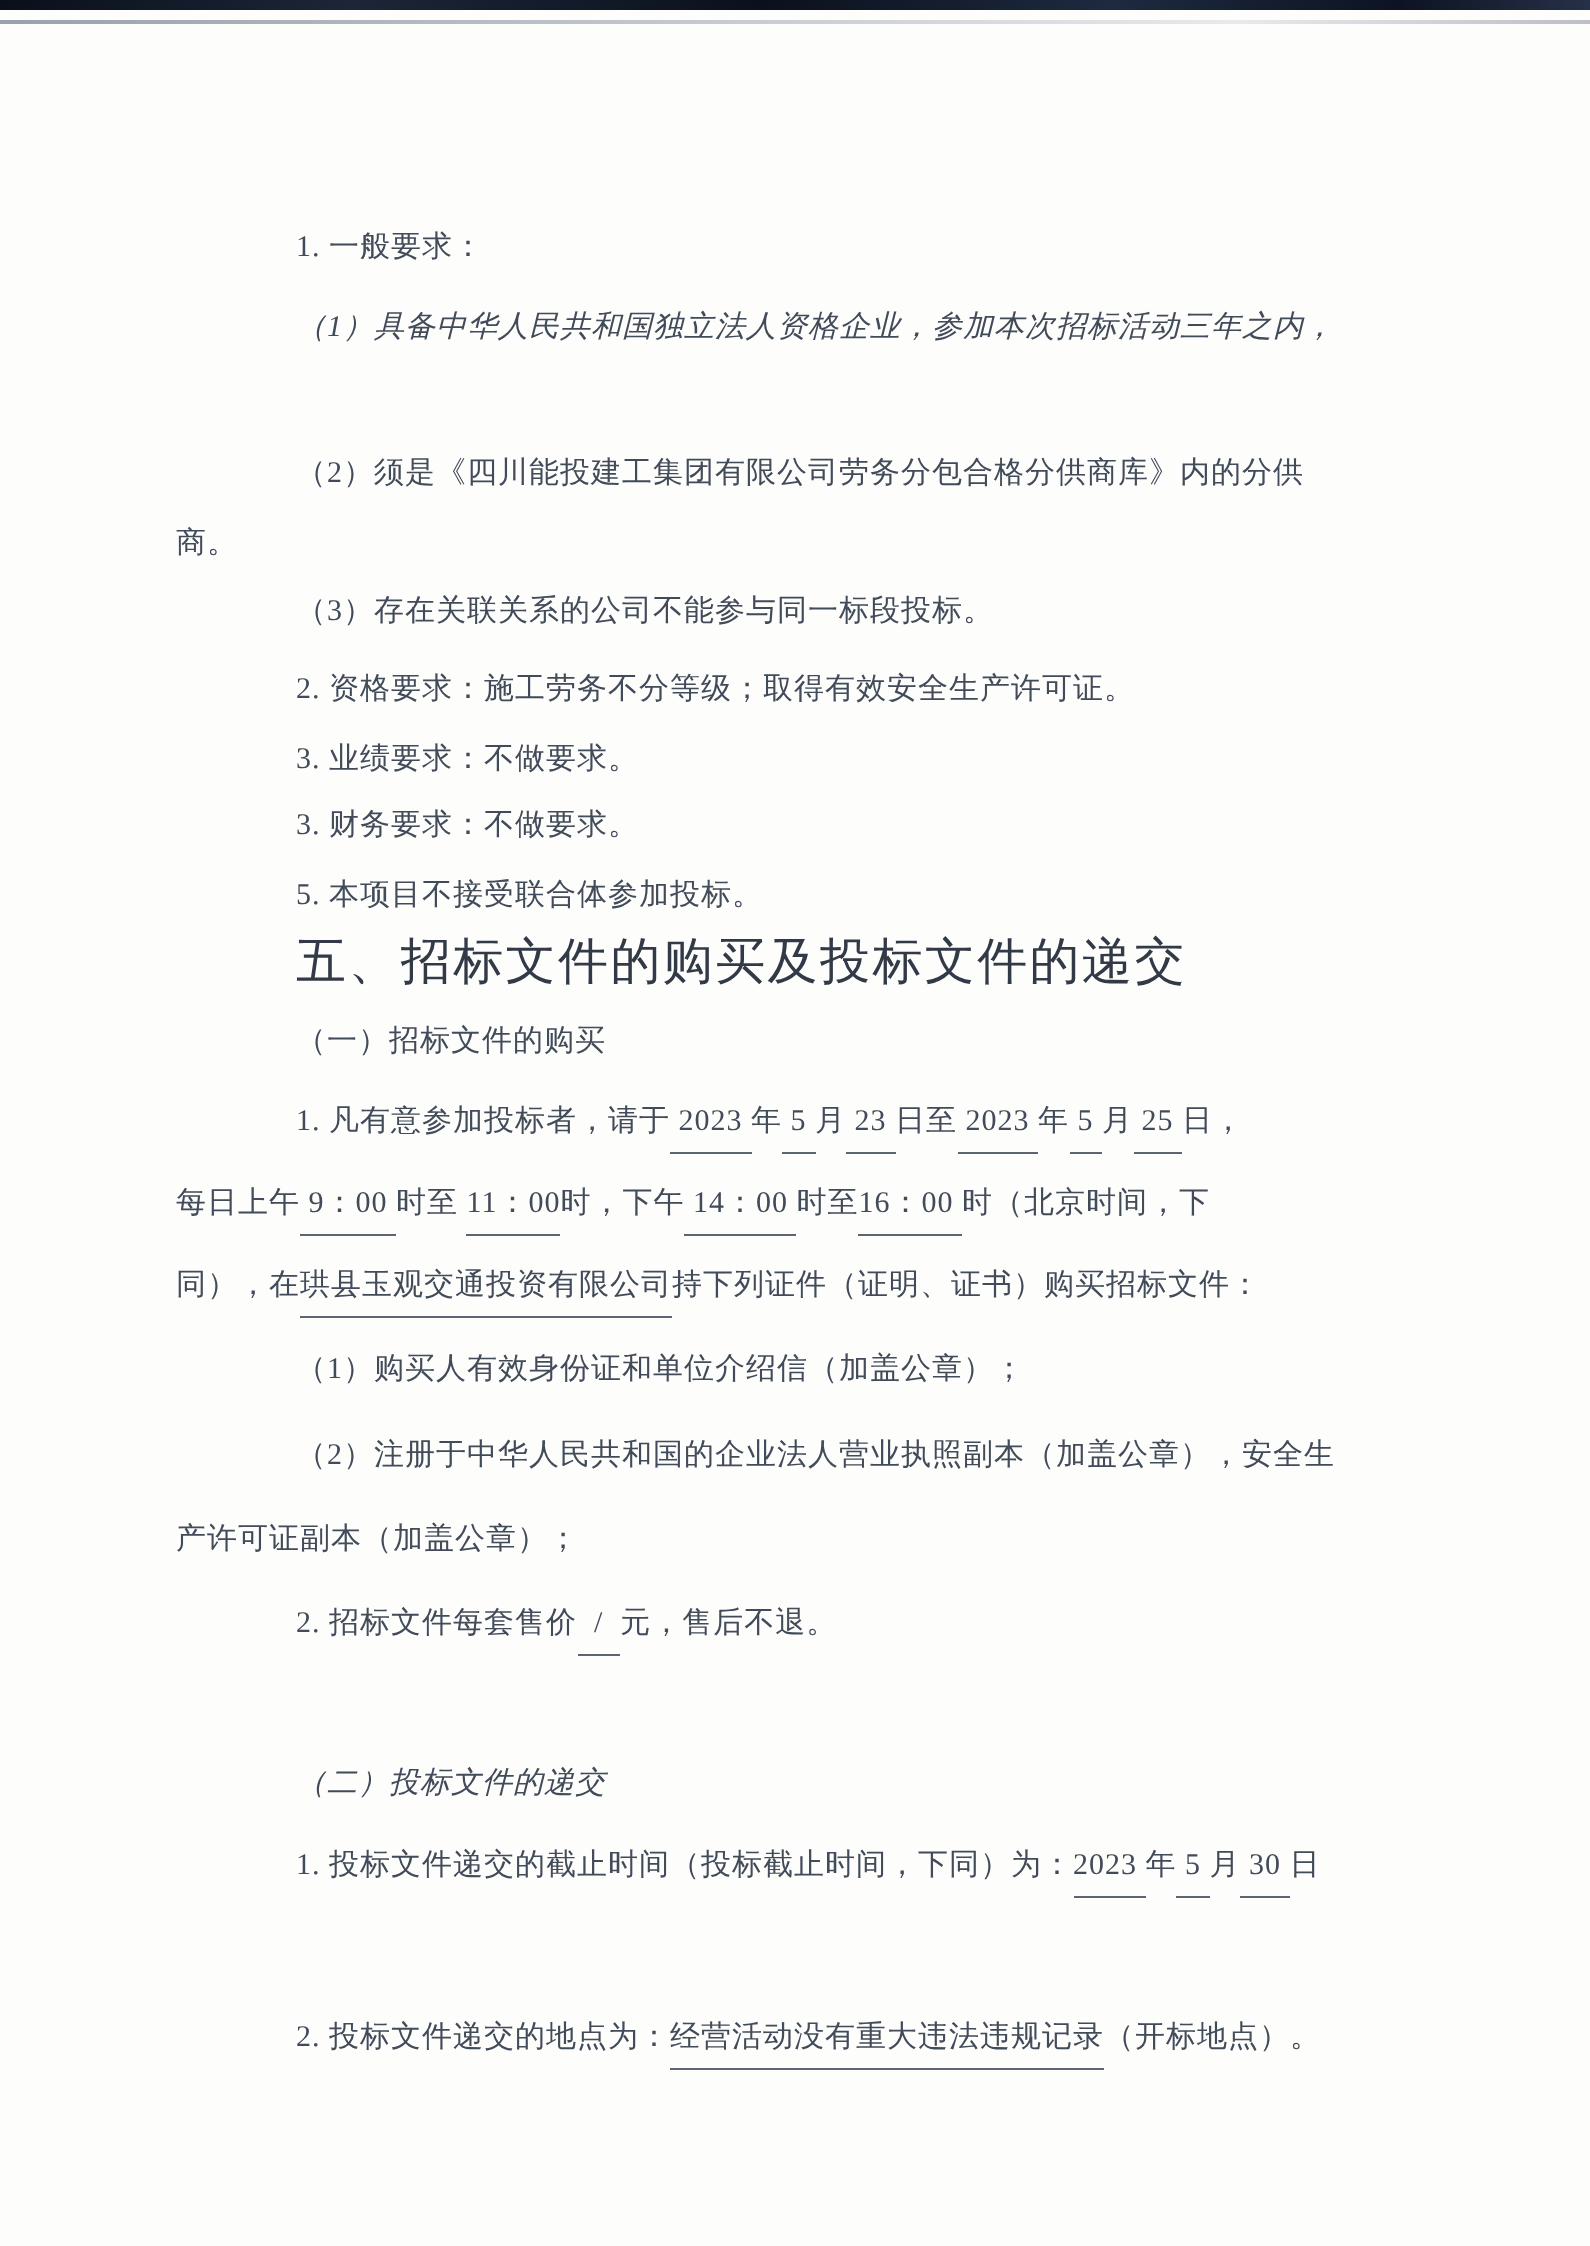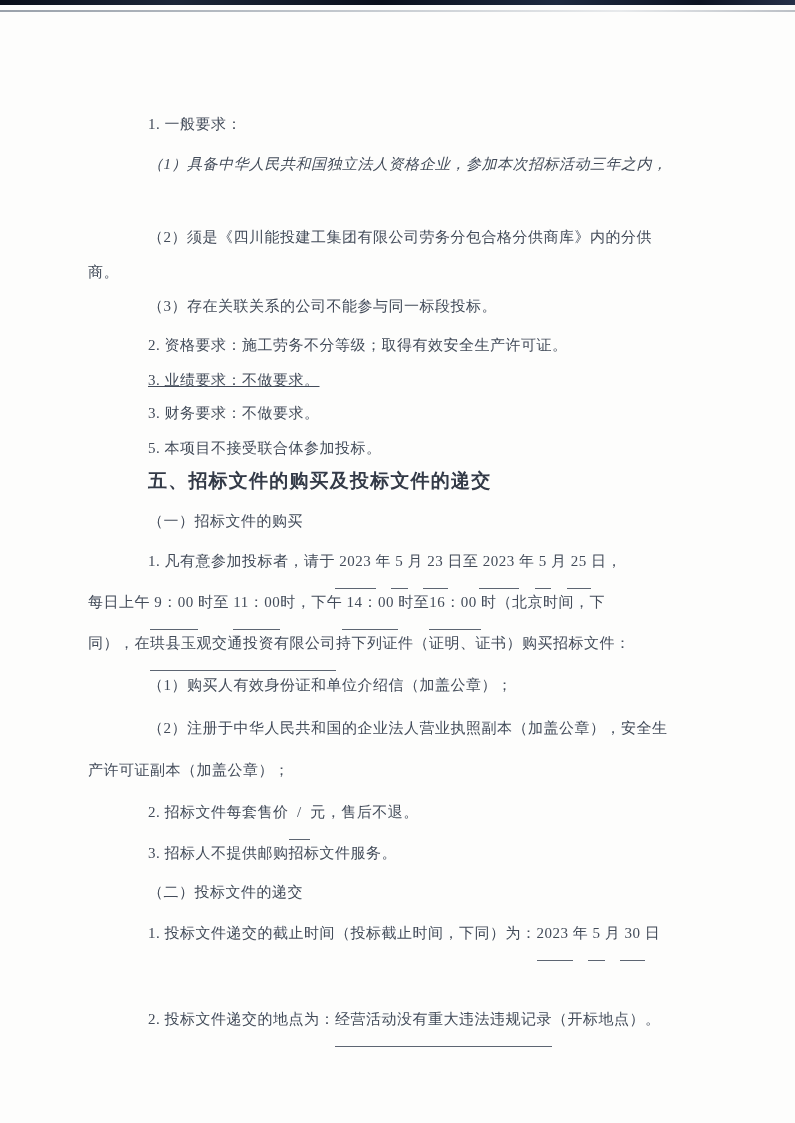--- a/index.html
+++ b/index.html
@@ -26,54 +26,53 @@
     position: absolute;
     left: 88px;
     white-space: nowrap;
     font-size: 15px;
     line-height: 24px;
     color: #424b59;
     letter-spacing: 0.5px;
   }
   .line.indent { left: 148px; }
   .line.bold {
-    font-weight: bold;
-    font-size: 19px;
+    font-weight: normal;
+    font-size: 25px;
     color: #333a47;
     letter-spacing: 1.2px;
     font-family: "Liberation Sans", "DejaVu Sans", sans-serif;
   }
   .u {
     border-bottom: 1.5px solid #5d6572;
-    padding-bottom: 19px;
+    padding-bottom: 7px;
   }
 </style>
 </head>
 <body>
 
 <div class="page">
   <div class="scan-top-band"></div>
   <div class="scan-top-line"></div>
   <div class="doc-body">
       <div class="line indent" style="top: 112px;"><span class="">1. 一般要求：</span></div>
       <div class="line indent" style="top: 152px; font-style: italic;"><span class="">（1）具备中华人民共和国独立法人资格企业，参加本次招标活动三年之内，</span></div>
       <div class="line indent" style="top: 225px;"><span class="">（2）须是《四川能投建工集团有限公司劳务分包合格分供商库》内的分供</span></div>
       <div class="line" style="top: 260px;"><span class="">商。</span></div>
       <div class="line indent" style="top: 294px;"><span class="">（3）存在关联关系的公司不能参与同一标段投标。</span></div>
       <div class="line indent" style="top: 333px;"><span class="">2. 资格要求：施工劳务不分等级；取得有效安全生产许可证。</span></div>
-      <div class="line indent" style="top: 368px; text-decoration: underline;"><span class="">3. 业绩要求：不做要求。</span></div>
+      <div class="line indent" style="top: 368px;"><span class="">3. 业绩要求：不做要求。</span></div>
       <div class="line indent" style="top: 401px;"><span class="">3. 财务要求：不做要求。</span></div>
       <div class="line indent" style="top: 436px;"><span class="">5. 本项目不接受联合体参加投标。</span></div>
       <div class="line indent bold" style="top: 469px;"><span class="">五、招标文件的购买及投标文件的递交</span></div>
       <div class="line indent" style="top: 509px;"><span class="">（一）招标文件的购买</span></div>
       <div class="line indent" style="top: 549px;"><span class="">1. 凡有意参加投标者，请于</span><span class="u">&nbsp;2023&nbsp;</span><span class="">年</span><span class="u">&nbsp;5&nbsp;</span><span class="">月</span><span class="u">&nbsp;23&nbsp;</span><span class="">日至</span><span class="u">&nbsp;2023&nbsp;</span><span class="">年</span><span class="u">&nbsp;5&nbsp;</span><span class="">月</span><span class="u">&nbsp;25&nbsp;</span><span class="">日，</span></div>
       <div class="line" style="top: 590px;"><span class="">每日上午</span><span class="u">&nbsp;9：00&nbsp;</span><span class="">时至&nbsp;</span><span class="u">11：00</span><span class="">时，下午</span><span class="u">&nbsp;14：00&nbsp;</span><span class="">时至</span><span class="u">16：00&nbsp;</span><span class="">时（北京时间，下</span></div>
       <div class="line" style="top: 631px;"><span class="">同），在</span><span class="u">珙县玉观交通投资有限公司</span><span class="">持下列证件（证明、证书）购买招标文件：</span></div>
       <div class="line indent" style="top: 673px;"><span class="">（1）购买人有效身份证和单位介绍信（加盖公章）；</span></div>
       <div class="line indent" style="top: 716px;"><span class="">（2）注册于中华人民共和国的企业法人营业执照副本（加盖公章），安全生</span></div>
       <div class="line" style="top: 758px;"><span class="">产许可证副本（加盖公章）；</span></div>
       <div class="line indent" style="top: 800px;"><span class="">2. 招标文件每套售价</span><span class="u">&nbsp;&nbsp;/&nbsp;&nbsp;</span><span class="">元，售后不退。</span></div>
-      <div class="line indent" style="top: 841px;"><span class="">3. 招标人不提供邮购招标文件服务。</span></div>
-      <div class="line indent" style="top: 880px;"><span class="">（二）投标文件的递交</span></div>
+      <div class="line indent" style="top: 880px; font-style: italic;"><span class="">（二）投标文件的递交</span></div>
       <div class="line indent" style="top: 921px;"><span class="">1. 投标文件递交的截止时间（投标截止时间，下同）为：</span><span class="u">2023&nbsp;</span><span class="">年</span><span class="u">&nbsp;5&nbsp;</span><span class="">月</span><span class="u">&nbsp;30&nbsp;</span><span class="">日</span></div>
       <div class="line indent" style="top: 1007px;"><span class="">2. 投标文件递交的地点为：</span><span class="u">经营活动没有重大违法违规记录</span><span class="">（开标地点）。</span></div>
     </div>
 </div>
 
 </body></html>

